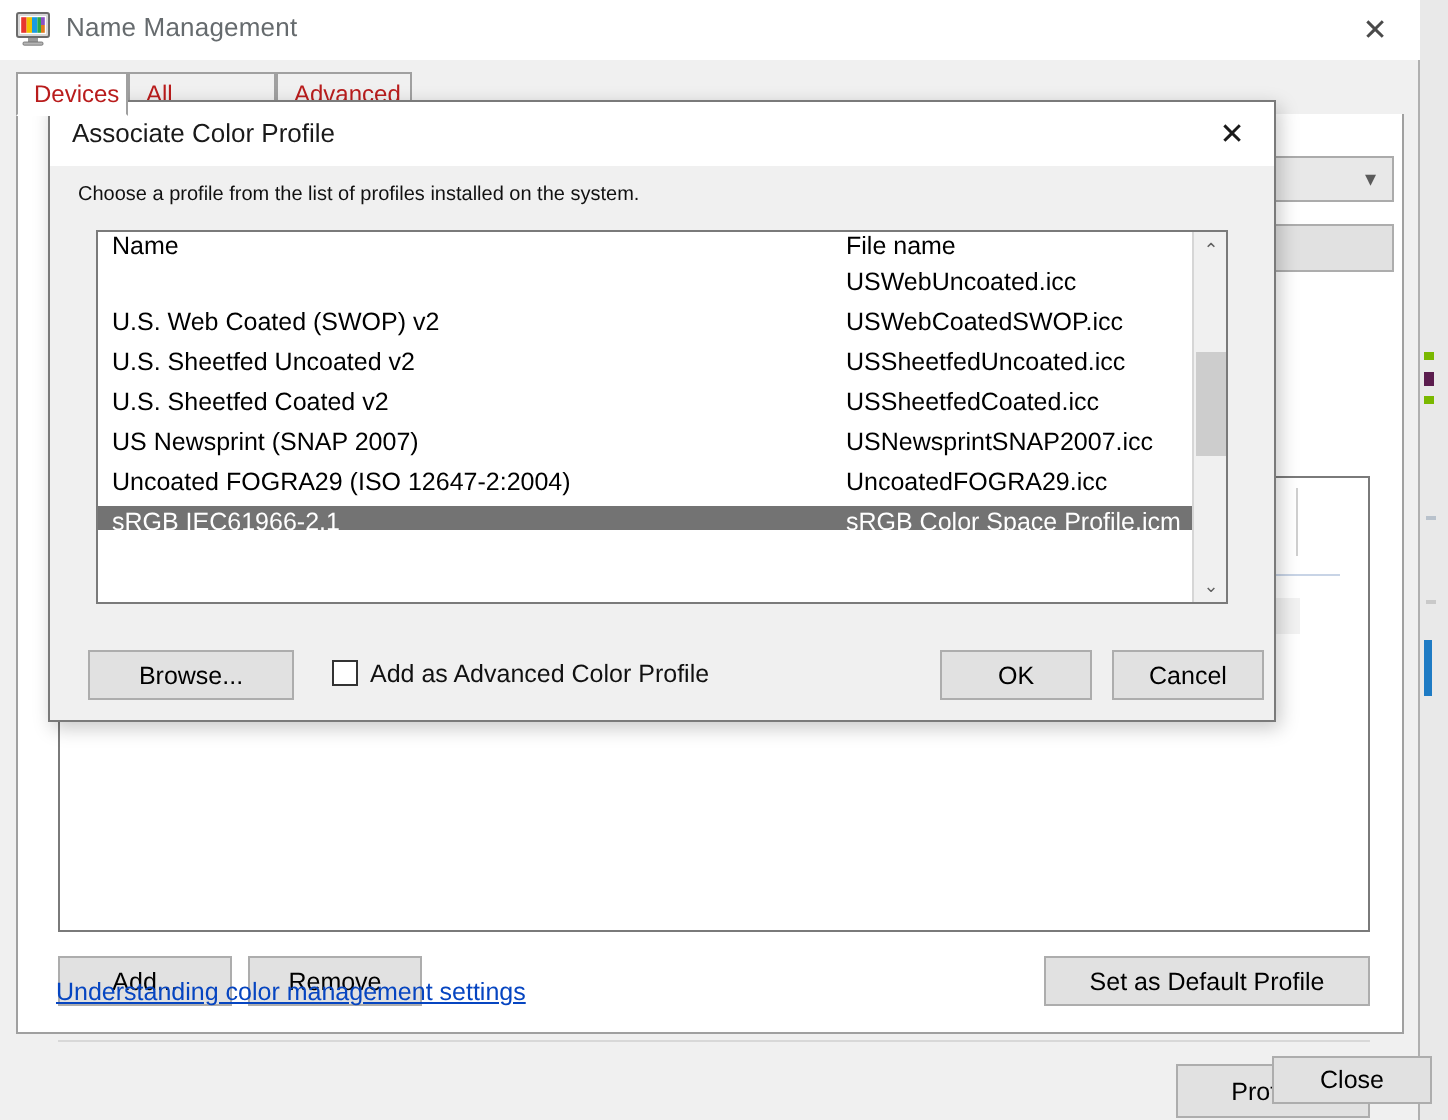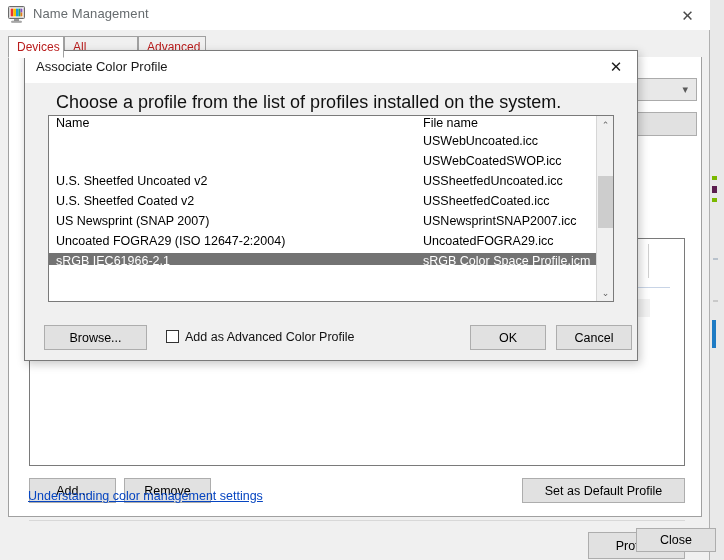--- a/index.html
+++ b/index.html
@@ -125,22 +125,22 @@
   #dlg-title-text {
     position: absolute; left: 11px; top: 8px;
     font-size: 13px; color: #1a1a1a;
   }
   #dlg-close {
     position: absolute; right: 0; top: 0; width: 42px; height: 32px;
     display: flex; align-items: center; justify-content: center;
     font-size: 15px; color: #1a1a1a;
   }
   #dlg-prompt {
-    position: absolute; left: 31px; top: 41px;
-    font-size: 18px; color: #111; text-align: right;
+    position: absolute; left: 14px; top: 41px;
+    font-size: 10px; color: #111; text-align: right;
   }
 
   
   #lv {
     position: absolute; left: 23px; top: 64px;
     width: 566px; height: 187px;
     background: #ffffff;
     border: 1px solid #7a7a7a;
   }
   #lv-inner {
@@ -309,20 +309,21 @@
 
       <div class="lv-row header">
         <span class="lv-c1">Name</span>
         <span class="lv-c2">File name</span>
       </div>
 
       <div class="lv-row">
         <span class="lv-c2">USWebUncoated.icc</span>
       </div>
       <div class="lv-row">
+        <span class="lv-c1">U.S. Web Coated (SWOP) v2</span>
         <span class="lv-c2">USWebCoatedSWOP.icc</span>
       </div>
       <div class="lv-row">
         <span class="lv-c1">U.S. Sheetfed Uncoated v2</span>
         <span class="lv-c2">USSheetfedUncoated.icc</span>
       </div>
       <div class="lv-row">
         <span class="lv-c1">U.S. Sheetfed Coated v2</span>
         <span class="lv-c2">USSheetfedCoated.icc</span>
       </div>

